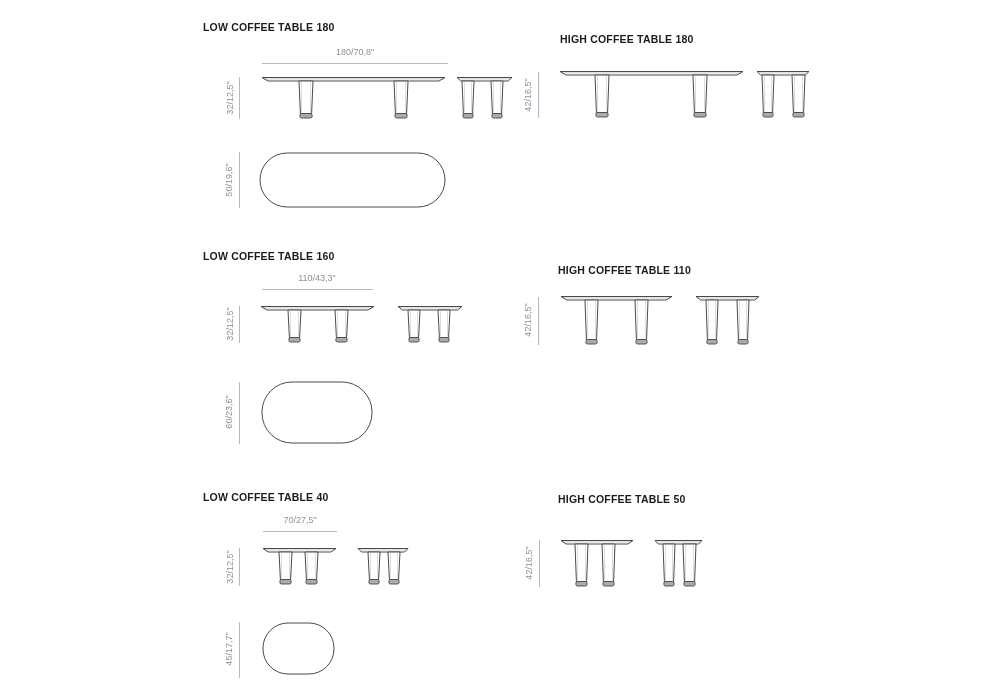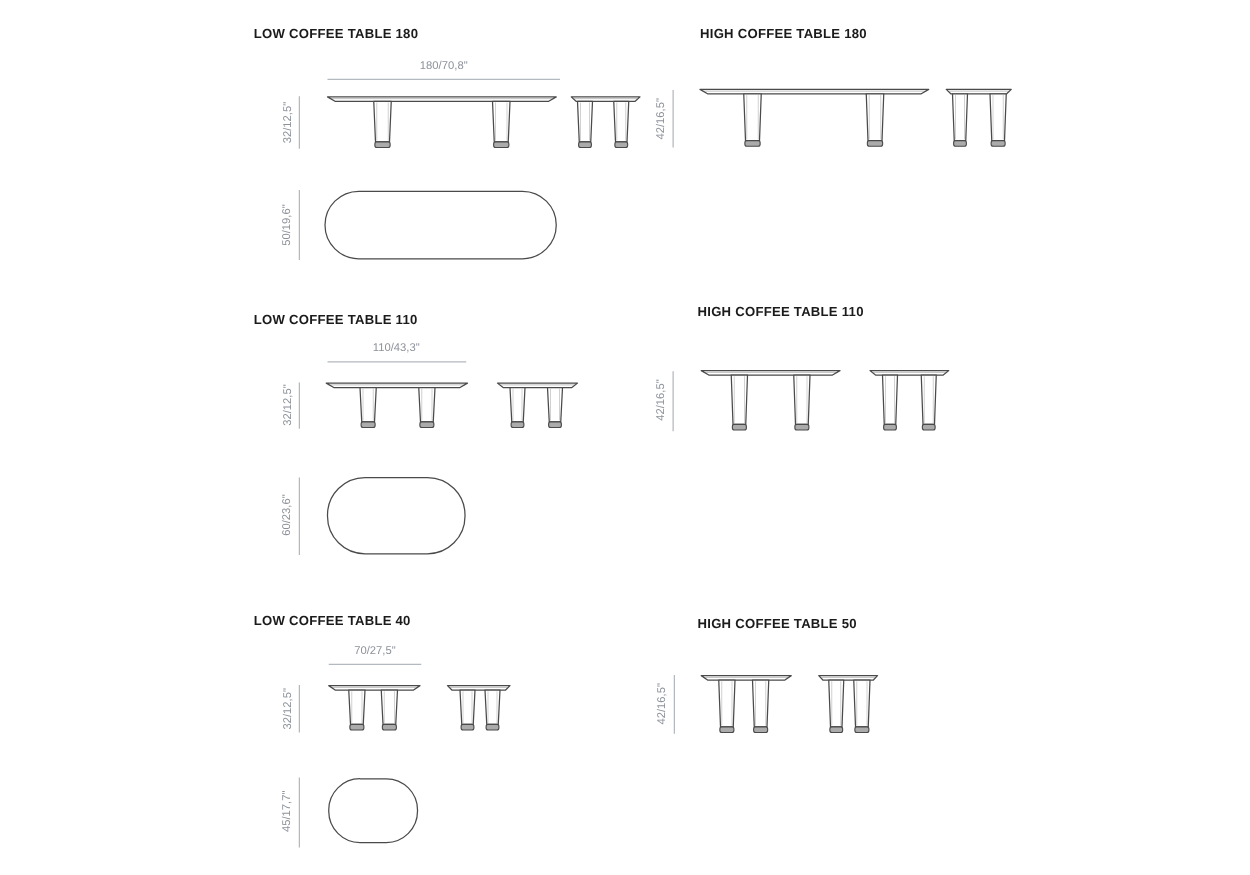--- a/index.html
+++ b/index.html
@@ -61,21 +61,21 @@
       <line x1="47.6" y1="6" x2="47.6" y2="36.5" stroke="#4a4a4a" stroke-width="0.4" opacity="0.5"></line>
       <rect x="38.9" y="37.5" width="10.200000000000003" height="4.5" rx="1.6" fill="#ababab" stroke="#4a4a4a" stroke-width="0.9"></rect>
     </svg>
 
   <div class="dim-label v" style="left:190px;top:174px">50/19,6"</div>
   <div class="dim-line v" style="left:239px;top:152px;height:56px"></div>
   <svg id="low180top" class="draw" style="left:256px;top:150px;width:194px;height:62px" viewBox="0 0 194 62">
       <rect x="4" y="3" width="185" height="54" rx="27" ry="27" fill="#fff" stroke="#4a4a4a" stroke-width="1"></rect>
     </svg>
 
-  <div class="title" style="left:560px;top:21px">HIGH COFFEE TABLE 180</div>
+  <div class="title" style="left:560px;top:33px">HIGH COFFEE TABLE 180</div>
 
   <div class="dim-label v" style="left:489px;top:89px">42/16,5"</div>
   <div class="dim-line v" style="left:538px;top:72px;height:46px"></div>
 
   <svg id="high180side" class="draw" style="left:554px;top:70px;width:196px;height:52px" viewBox="0 0 196 52">
       <path d="M 6 1.5 L 189 1.5 L 183 5 L 12 5 Z" fill="#fff" stroke="#4a4a4a" stroke-width="1" stroke-linejoin="round"></path>
       <line x1="8" y1="2.9" x2="187" y2="2.9" stroke="#4a4a4a" stroke-width="0.5" opacity="0.55"></line>
       <path d="M 41 5 L 55 5 L 53.6 42.5 L 42.4 42.5 Z" fill="#fff" stroke="#4a4a4a" stroke-width="1" stroke-linejoin="round"></path>
       <line x1="43.4" y1="6" x2="43.4" y2="41.5" stroke="#4a4a4a" stroke-width="0.4" opacity="0.5"></line>
       <line x1="52.6" y1="6" x2="52.6" y2="41.5" stroke="#4a4a4a" stroke-width="0.4" opacity="0.5"></line>
@@ -91,21 +91,21 @@
       <path d="M 9 5 L 21 5 L 19.6 42.5 L 10.4 42.5 Z" fill="#fff" stroke="#4a4a4a" stroke-width="1" stroke-linejoin="round"></path>
       <line x1="11.4" y1="6" x2="11.4" y2="41.5" stroke="#4a4a4a" stroke-width="0.4" opacity="0.5"></line>
       <line x1="18.6" y1="6" x2="18.6" y2="41.5" stroke="#4a4a4a" stroke-width="0.4" opacity="0.5"></line>
       <rect x="9.9" y="42.5" width="10.200000000000001" height="4.5" rx="1.6" fill="#ababab" stroke="#4a4a4a" stroke-width="0.9"></rect>
       <path d="M 39 5 L 52 5 L 50.6 42.5 L 40.4 42.5 Z" fill="#fff" stroke="#4a4a4a" stroke-width="1" stroke-linejoin="round"></path>
       <line x1="41.4" y1="6" x2="41.4" y2="41.5" stroke="#4a4a4a" stroke-width="0.4" opacity="0.5"></line>
       <line x1="49.6" y1="6" x2="49.6" y2="41.5" stroke="#4a4a4a" stroke-width="0.4" opacity="0.5"></line>
       <rect x="39.9" y="42.5" width="11.200000000000003" height="4.5" rx="1.6" fill="#ababab" stroke="#4a4a4a" stroke-width="0.9"></rect>
     </svg>
 
-  <div class="title" style="left:203px;top:250px">LOW COFFEE TABLE 110</div>
+  <div class="title" style="left:203px;top:250px">LOW COFFEE TABLE 160</div>
 
   <div class="dim-label h" style="left:242px;top:273px;width:150px">110/43,3"</div>
   <div class="dim-line h" style="left:262px;top:289px;width:111px"></div>
 
   <div class="dim-label v" style="left:191px;top:318px">32/12,5"</div>
   <div class="dim-line v" style="left:239px;top:306px;height:37px"></div>
 
   <svg id="low110side" class="draw" style="left:256px;top:305px;width:124px;height:42px" viewBox="0 0 124 42">
       <path d="M 5 1.5 L 118 1.5 L 112 5 L 11 5 Z" fill="#fff" stroke="#4a4a4a" stroke-width="1" stroke-linejoin="round"></path>
       <line x1="7" y1="2.9" x2="116" y2="2.9" stroke="#4a4a4a" stroke-width="0.5" opacity="0.55"></line>
@@ -130,21 +130,21 @@
       <line x1="53.6" y1="6" x2="53.6" y2="31.5" stroke="#4a4a4a" stroke-width="0.4" opacity="0.5"></line>
       <rect x="44.9" y="32.5" width="10.200000000000003" height="4.5" rx="1.6" fill="#ababab" stroke="#4a4a4a" stroke-width="0.9"></rect>
     </svg>
 
   <div class="dim-label v" style="left:190px;top:406px">60/23,6"</div>
   <div class="dim-line v" style="left:239px;top:382px;height:62px"></div>
   <svg id="low110top" class="draw" style="left:256px;top:379px;width:124px;height:68px" viewBox="0 0 124 68">
       <rect x="6" y="3" width="110" height="61" rx="30" ry="30" fill="#fff" stroke="#4a4a4a" stroke-width="1"></rect>
     </svg>
 
-  <div class="title" style="left:558px;top:244px">HIGH COFFEE TABLE 110</div>
+  <div class="title" style="left:558px;top:264px">HIGH COFFEE TABLE 110</div>
 
   <div class="dim-label v" style="left:489px;top:314px">42/16,5"</div>
   <div class="dim-line v" style="left:538px;top:297px;height:48px"></div>
 
   <svg id="high110side" class="draw" style="left:556px;top:295px;width:122px;height:53px" viewBox="0 0 122 53">
       <path d="M 5 1.5 L 116 1.5 L 110 5 L 11 5 Z" fill="#fff" stroke="#4a4a4a" stroke-width="1" stroke-linejoin="round"></path>
       <line x1="7" y1="2.9" x2="114" y2="2.9" stroke="#4a4a4a" stroke-width="0.5" opacity="0.55"></line>
       <path d="M 29 5 L 42 5 L 40.6 44.5 L 30.4 44.5 Z" fill="#fff" stroke="#4a4a4a" stroke-width="1" stroke-linejoin="round"></path>
       <line x1="31.4" y1="6" x2="31.4" y2="43.5" stroke="#4a4a4a" stroke-width="0.4" opacity="0.5"></line>
       <line x1="39.6" y1="6" x2="39.6" y2="43.5" stroke="#4a4a4a" stroke-width="0.4" opacity="0.5"></line>

